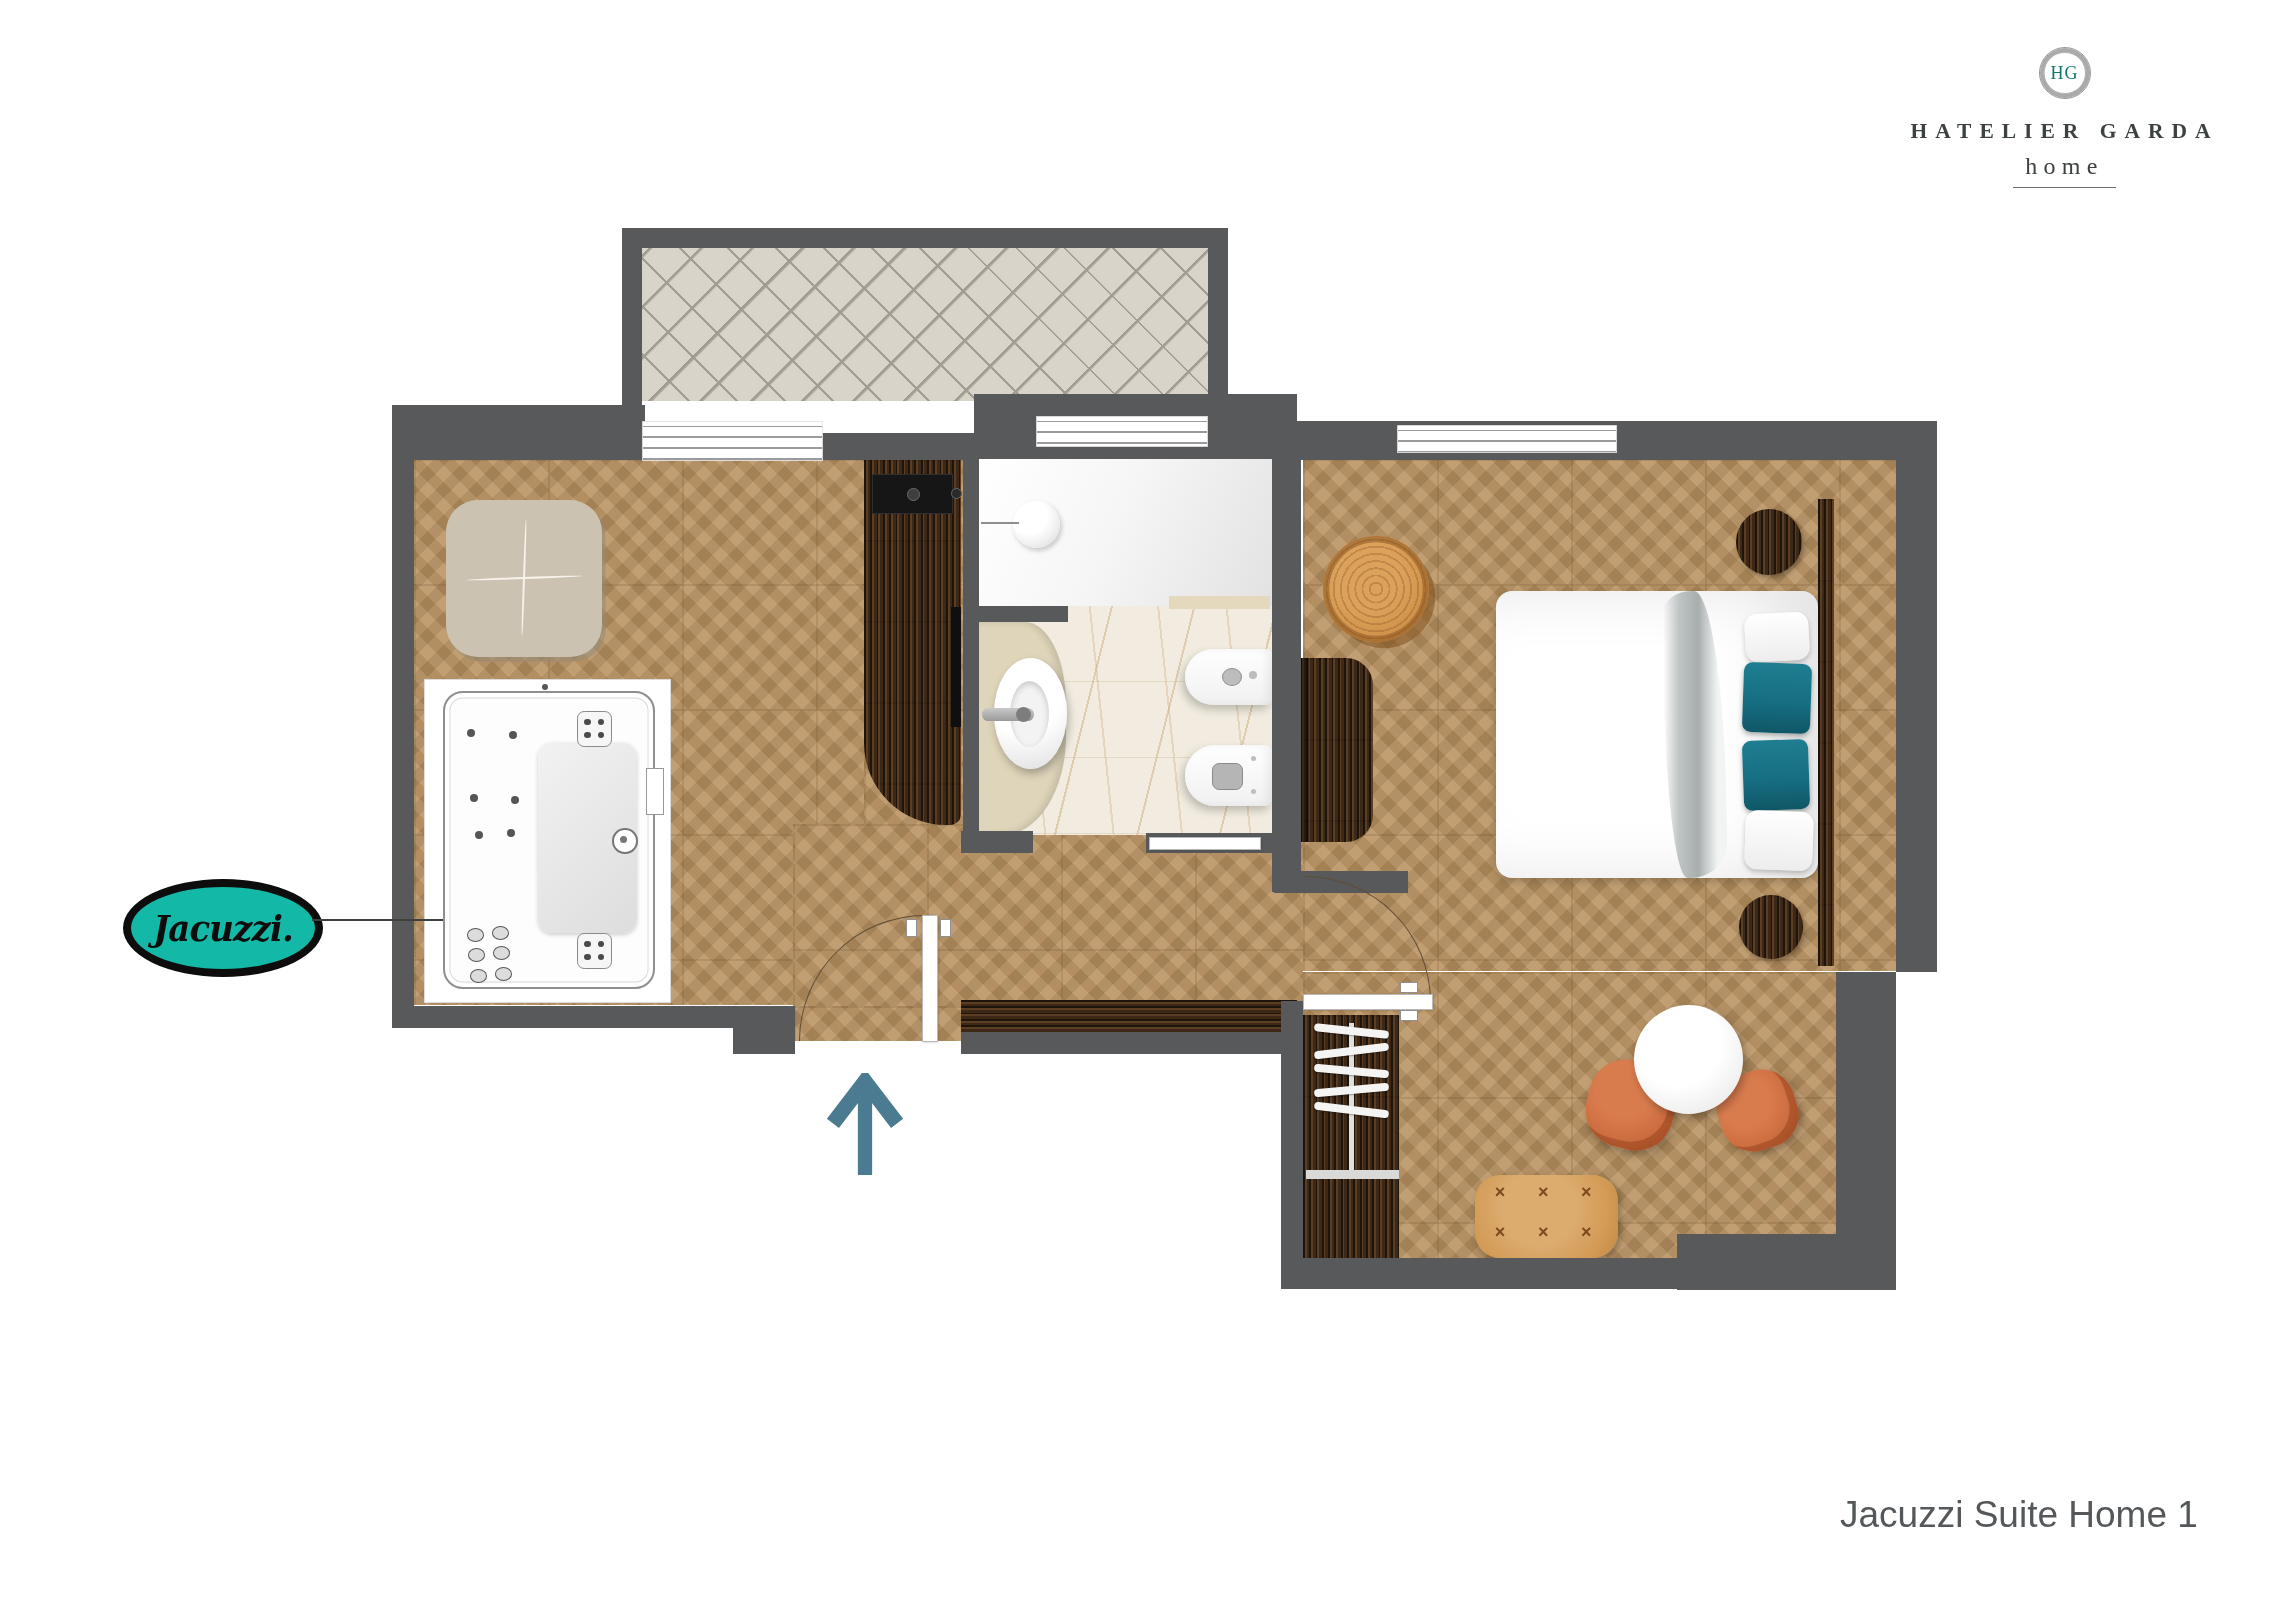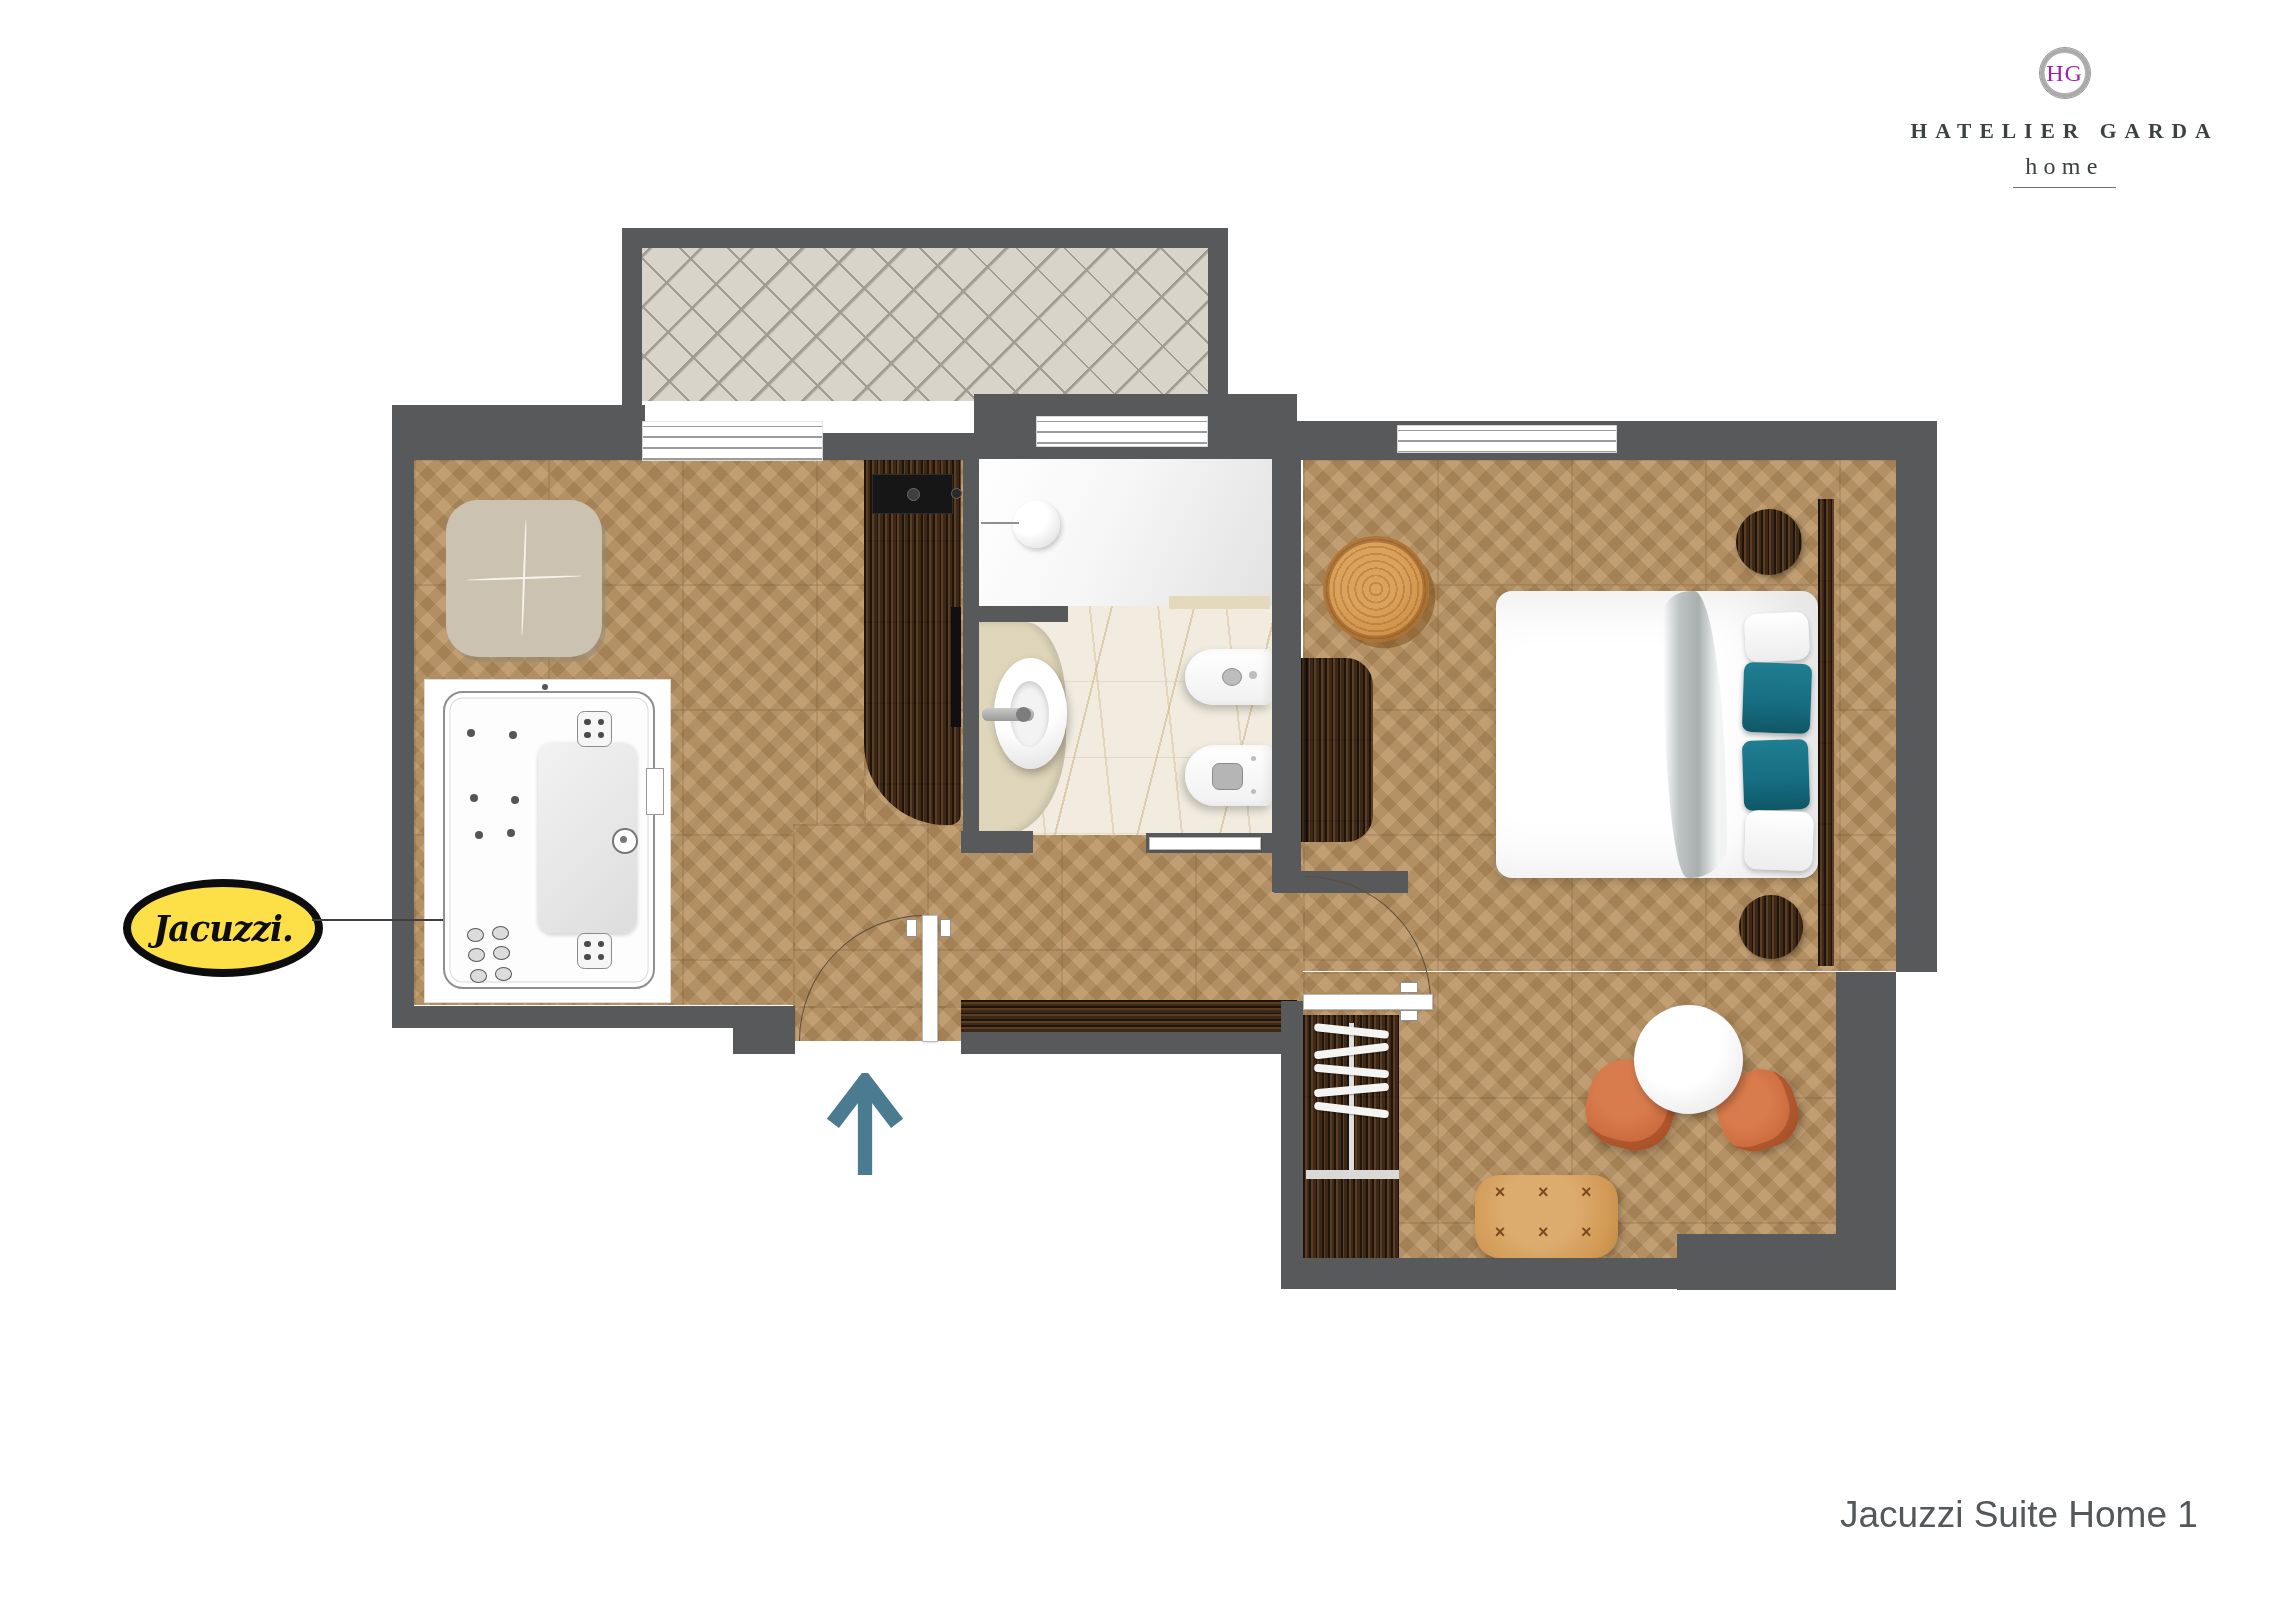--- a/index.html
+++ b/index.html
@@ -41,28 +41,28 @@
   .dot{position:absolute;border-radius:50%;background:#555;}
   .arcTL{position:absolute;z-index:8;border-top:1.8px solid #5f4d38;border-left:1.8px solid #5f4d38;border-top-left-radius:100%;}
   .arcTR{position:absolute;z-index:8;border-top:1.8px solid #5f4d38;border-right:1.8px solid #5f4d38;border-top-right-radius:100%;}
   .leaf{position:absolute;z-index:8;background:#fff;border:0.9px solid #b9b9b9;box-shadow:0.9px 0.9px 2.7px rgba(0,0,0,.25);}
   .bracket{position:absolute;z-index:8;background:#fff;border:1.8px solid #8f8f8f;}
   
   .brand{position:absolute;left:1908px;top:47px;width:313px;text-align:center;z-index:9;}
   .brand-circle{width:50px;height:50px;margin:0 auto;border:1.8px solid #999;border-radius:50%;
      display:flex;align-items:center;justify-content:center;box-shadow:0 0 0 3.6px #fff, 0 0 0 4.5px #aaa inset;position:relative;}
   .brand-circle:after{content:"";position:absolute;inset:3.6px;border:0.9px solid #b5b5b5;border-radius:50%;}
-  .brand-initials{font-family:"Liberation Serif",serif;font-size:24px;letter-spacing:0.9px;color:#a21caf;}
+  .brand-initials{font-family:"Liberation Serif",serif;font-size:18px;letter-spacing:0.9px;color:#0f766e;}
   .brand-name{margin-top:19.7px;font-family:"Liberation Serif",serif;font-size:21.5px;font-weight:600;
      letter-spacing:8px;color:var(--ink);white-space:nowrap;}
   .brand-sub{display:inline-block;margin-top:9px;font-family:"Liberation Serif",serif;font-size:24px;
      letter-spacing:6.3px;color:var(--ink);border-bottom:1.8px solid #6e6e6e;padding:0 12.5px 7.2px;}
   
   .badge{position:absolute;left:123px;top:879px;width:184px;height:82px;border:8px solid #0d0d0d;border-radius:50%;
-     background:#fde047;display:flex;align-items:center;justify-content:center;z-index:9;}
+     background:#14b8a6;display:flex;align-items:center;justify-content:center;z-index:9;}
   .badge-label{font-family:"DejaVu Serif","Liberation Serif",serif;font-weight:800;font-style:italic;
      font-size:34px;color:#0d0d0d;letter-spacing:-0.9px;transform:scaleY(1.05);}
   .leader{position:absolute;left:312px;top:919px;width:131px;height:1.8px;background:#3f3f3f;z-index:9;}
   
   .caption{position:absolute;left:1840px;top:1494px;font-size:37px;color:var(--caption);z-index:9;white-space:nowrap;}
   
   .tub{position:absolute;left:443px;top:691px;width:208px;height:294px;background:#fdfdfd;border:2.7px solid #8f8f8f;
        border-radius:19.7px;z-index:3;box-shadow:inset 0 0 0 4.5px #fff, inset 0 0 0 5.4px #d7d7d7;}
   .pad{position:absolute;width:33px;height:34px;border:1.8px solid #8a8a8a;border-radius:7.2px;background:#f6f6f6;}
   .pad .dot{width:6.3px;height:6.3px;background:#4a4a4a;}

